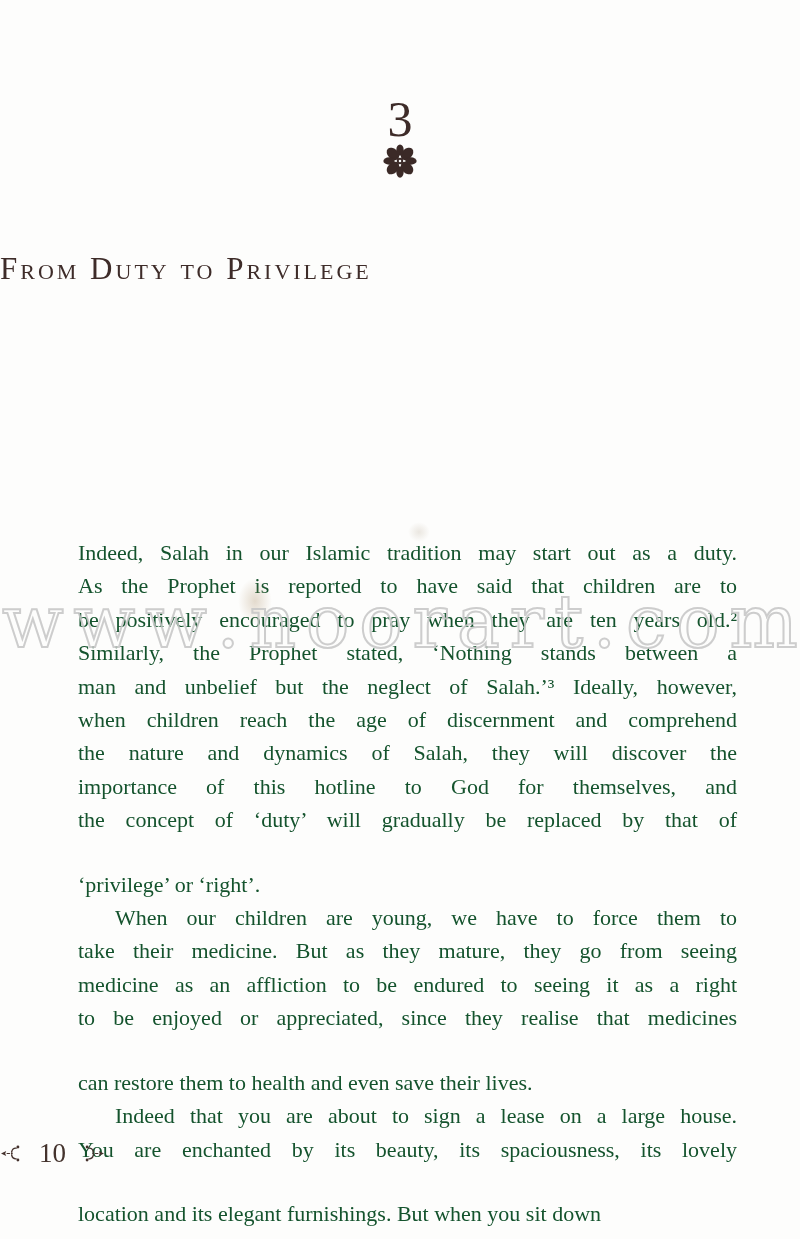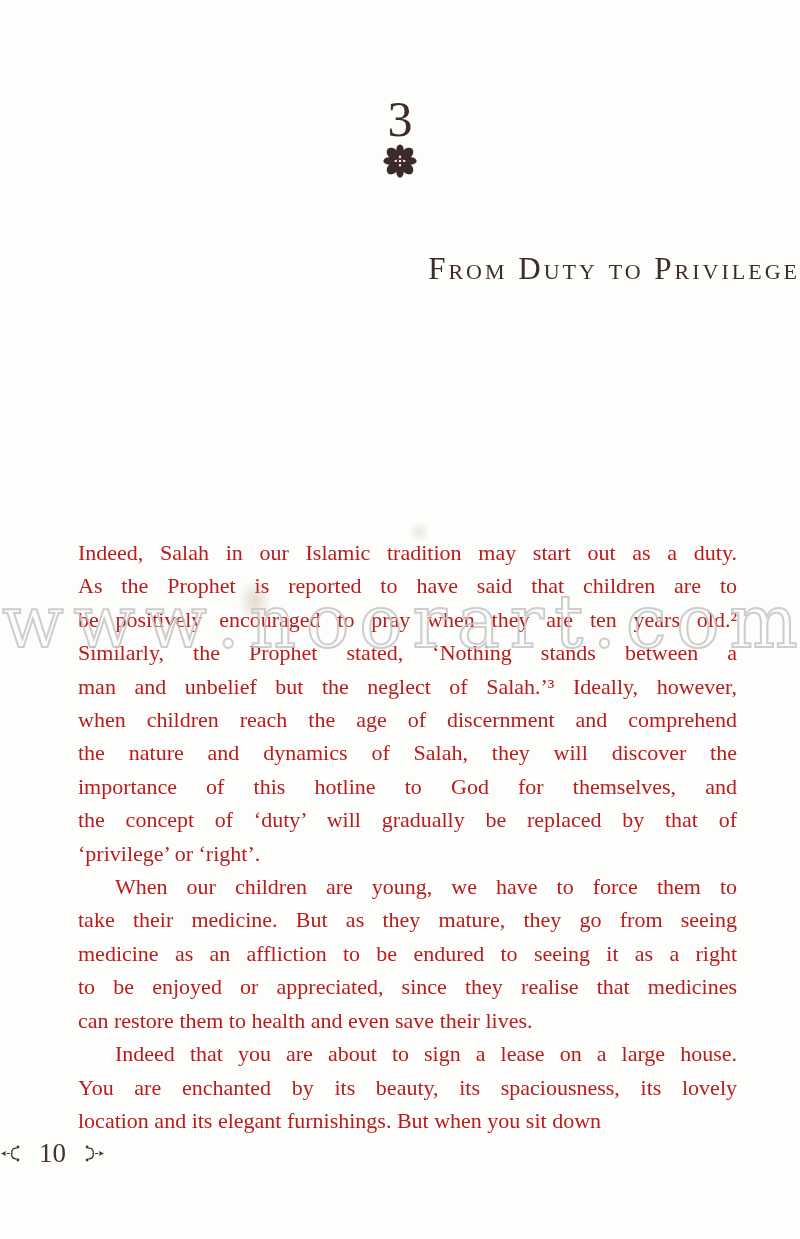--- a/index.html
+++ b/index.html
@@ -19,37 +19,37 @@
     text-align:center;
     font-size:50px;line-height:1;
     color:#3e2c29;
   }
   .chapter-ornament{
     position:absolute;left:0;right:0;top:142px;
     display:flex;justify-content:center;
   }
   .chapter-title{
     position:absolute;left:0;right:0;top:250px;
-    text-align:right;
+    text-align:left;
     font-variant:small-caps;
     font-size:31px;line-height:1.2;
     letter-spacing:3px;
     color:#3e2c29;
   }
   .body-text{
     position:absolute;left:78px;top:536px;width:659px;
     font-size:22px;line-height:33.4px;
-    color:#b91c1c;
+    color:#14532d;
   }
   .line{
     text-align:justify;
     text-align-last:justify;
     white-space:normal;
   }
-  .line.last{text-align-last:left;}
+  .line.last{text-align-last:left;margin-top:31px;}
   .line.indent{text-indent:37px;}
   .watermark{
     position:absolute;left:0;right:0;top:586px;height:72px;
     display:flex;justify-content:space-between;align-items:center;
     padding:0 2px;
     font-family:"DejaVu Serif",serif;
     font-size:72px;line-height:72px;
     color:transparent;
     -webkit-text-stroke:2px rgba(198,198,198,0.88);
     pointer-events:none;

